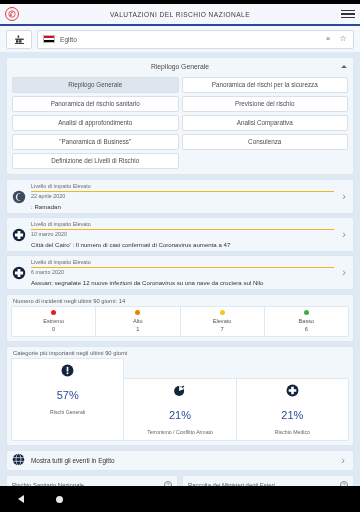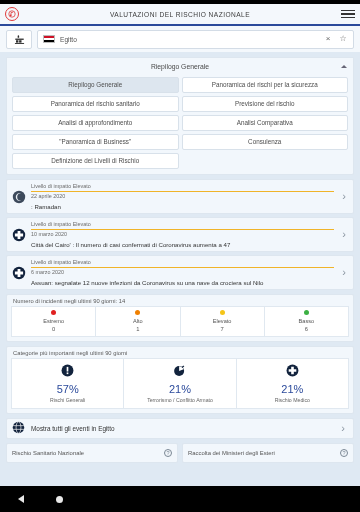--- a/index.html
+++ b/index.html
@@ -139,23 +139,23 @@
   .stat + .stat { border-left: none; }
   .dot { width: 5px; height: 5px; border-radius: 50%; }
   .stat-label { font-size: 5.6px; color: #555; }
   .stat-value { font-size: 5.8px; color: #555; }
 
   
   .cat-row { display: flex; padding: 0 4px 4px 4px; }
   .cat {
     flex: 1; background: #fff; border: 1px solid #e0e8f0;
     padding: 4px 0 5px 0;
-    display: flex; flex-direction: column; align-items: center; gap: 2px;
-  }
-  .cat + .cat { border-left: none; }
+    display: flex; flex-direction: column; align-items: center; gap: 8px;
+  }
+  .cat + .cat { border-left: none; margin-top: 20px; }
   .cat-pct { font-size: 11px; color: #2b4a9b; font-weight: 400; }
   .cat-label { font-size: 5.2px; color: #666; text-align: center; padding: 0 2px; }
 
   
   .showall {
     background: #f2f7fc; border: 1px solid #dde6ef; border-radius: 2px;
     height: 21px; display: flex; align-items: center; padding: 0 5px; gap: 6px;
   }
   .showall-text { flex: 1; font-size: 6.4px; color: #333; }
 

